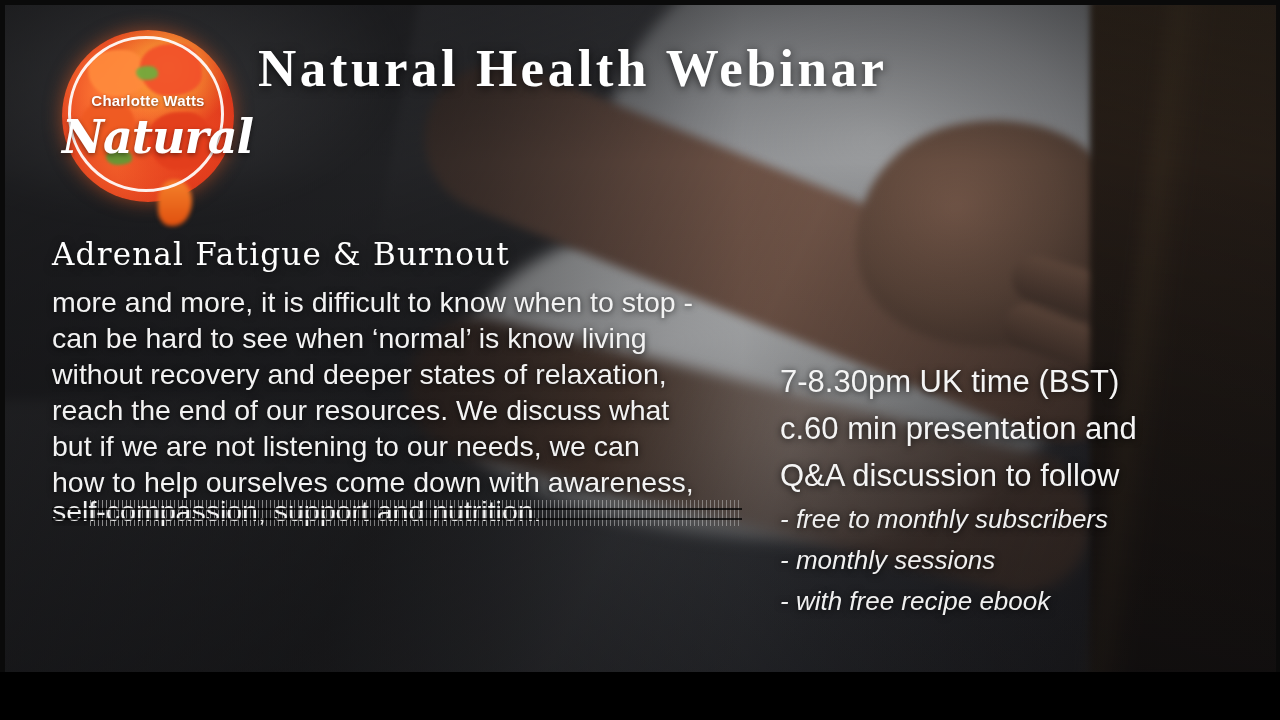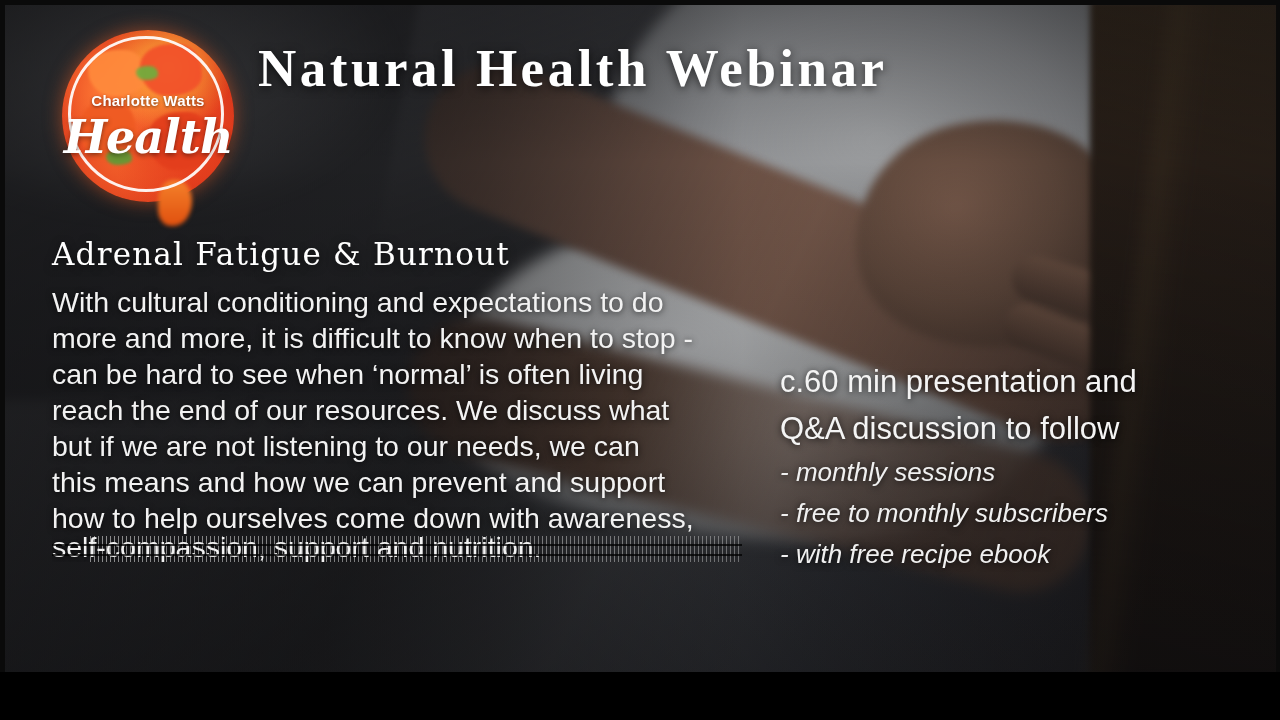--- a/index.html
+++ b/index.html
@@ -357,44 +357,44 @@
     <div class="logo-splash"></div>
     <div class="logo-veg" style="left:26px;top:20px;width:58px;height:46px;background:#ff8a3c;"></div>
     <div class="logo-veg" style="left:78px;top:14px;width:62px;height:52px;background:#f2502a;"></div>
     <div class="logo-veg" style="left:18px;top:70px;width:56px;height:60px;background:#ef5a22;"></div>
     <div class="logo-veg" style="left:86px;top:82px;width:64px;height:58px;background:#e33e1c;"></div>
     <div class="logo-veg" style="left:74px;top:36px;width:22px;height:14px;background:#6fae3e;"></div>
     <div class="logo-veg" style="left:44px;top:120px;width:26px;height:15px;background:#5f9a36;"></div>
     <div class="logo-splash-drip"></div>
     <div class="logo-ring"></div>
     <div class="logo-name">Charlotte Watts</div>
-    <div class="logo-word">Health</div>
+    <div class="logo-word">Natural</div>
   </div>
 
   <div class="title">Natural Health Webinar</div>
 
   <div class="subtitle">Adrenal Fatigue &amp; Burnout</div>
 
   <div class="body-col">
-    <div class="body-line">With cultural conditioning and expectations to do</div>
     <div class="body-line">more and more, it is difficult to know when to stop -</div>
-    <div class="body-line">can be hard to see when ‘normal’ is often living</div>
+    <div class="body-line">can be hard to see when ‘normal’ is know living</div>
+    <div class="body-line">without recovery and deeper states of relaxation,</div>
     <div class="body-line">reach the end of our resources. We discuss what</div>
     <div class="body-line">but if we are not listening to our needs, we can</div>
-    <div class="body-line">this means and how we can prevent and support</div>
     <div class="body-line">how to help ourselves come down with awareness,</div>
     <div class="clip-line">
       <span class="txt">self-compassion, support and nutrition.</span>
       <span class="dither"></span>
       <span class="dither-rows"></span>
     </div>
   </div>
 
   <div class="info-col">
+    <div class="info-line">7-8.30pm UK time (BST)</div>
     <div class="info-line">c.60 min presentation and</div>
     <div class="info-line">Q&amp;A discussion to follow</div>
+    <div class="bullet-line">- free to monthly subscribers</div>
     <div class="bullet-line">- monthly sessions</div>
-    <div class="bullet-line">- free to monthly subscribers</div>
     <div class="bullet-line">- with free recipe ebook</div>
   </div>
 
   <div class="bottom-bar"></div>
 </div>
 
 </body></html>

